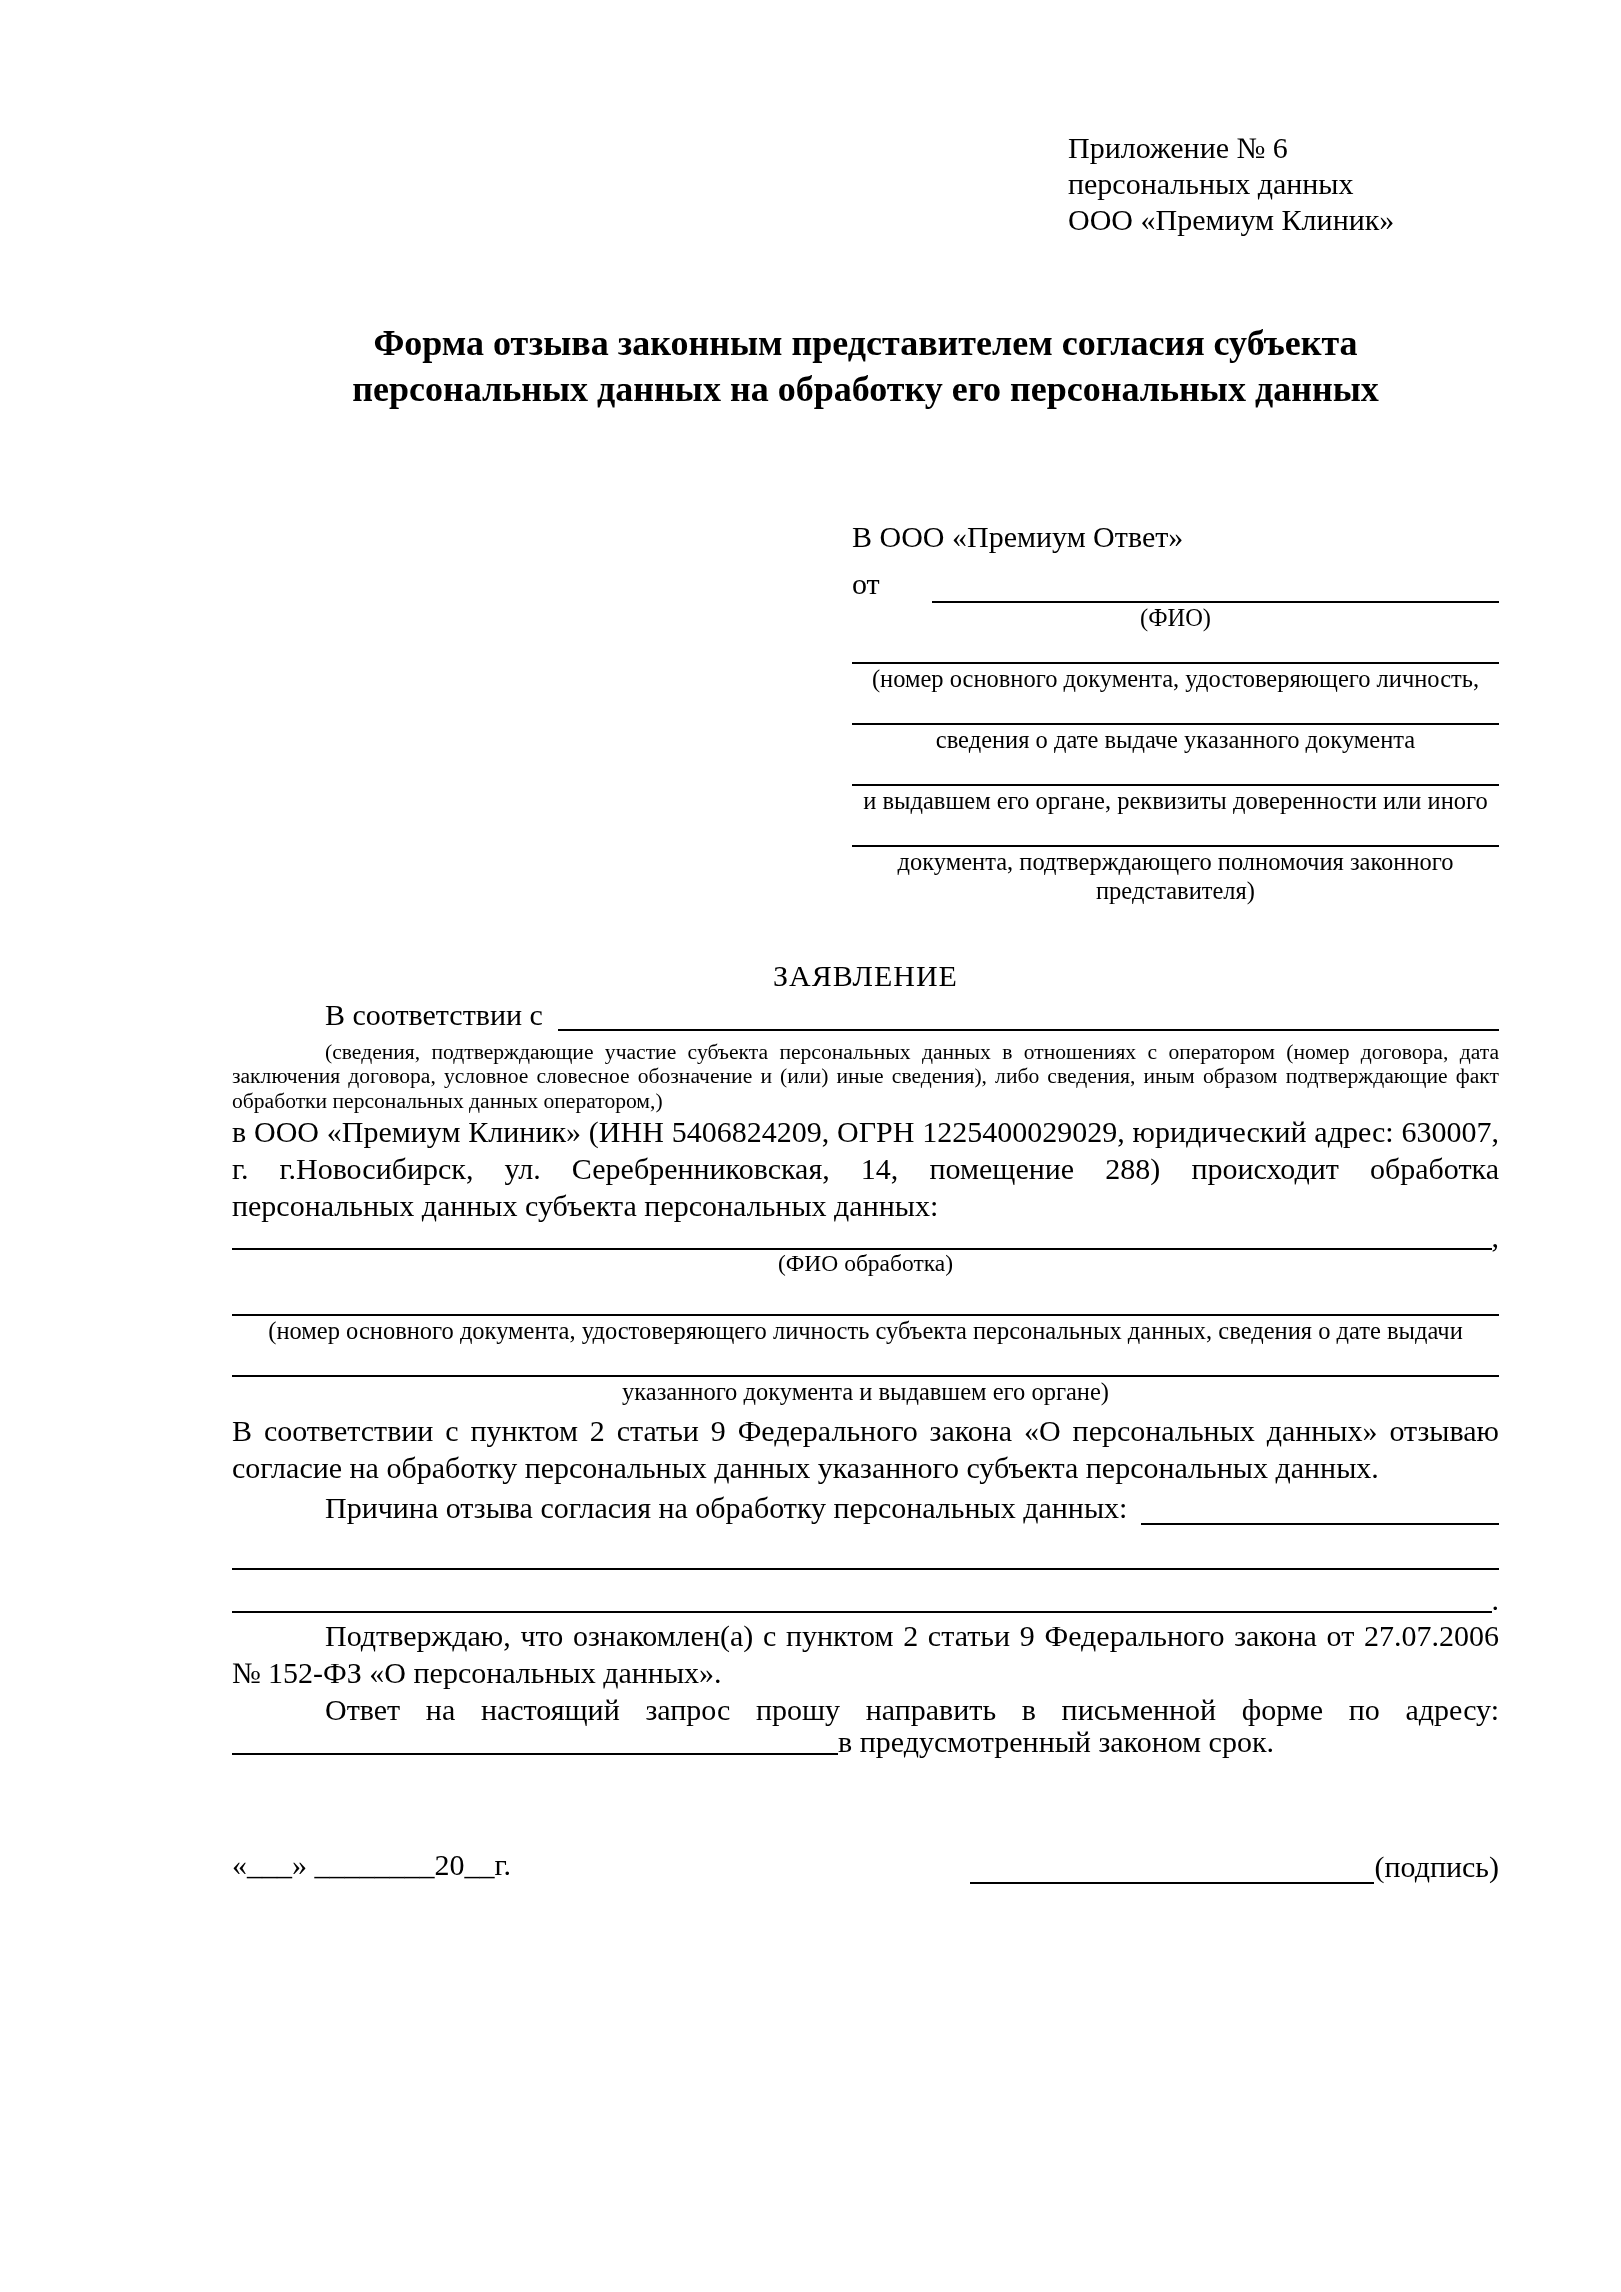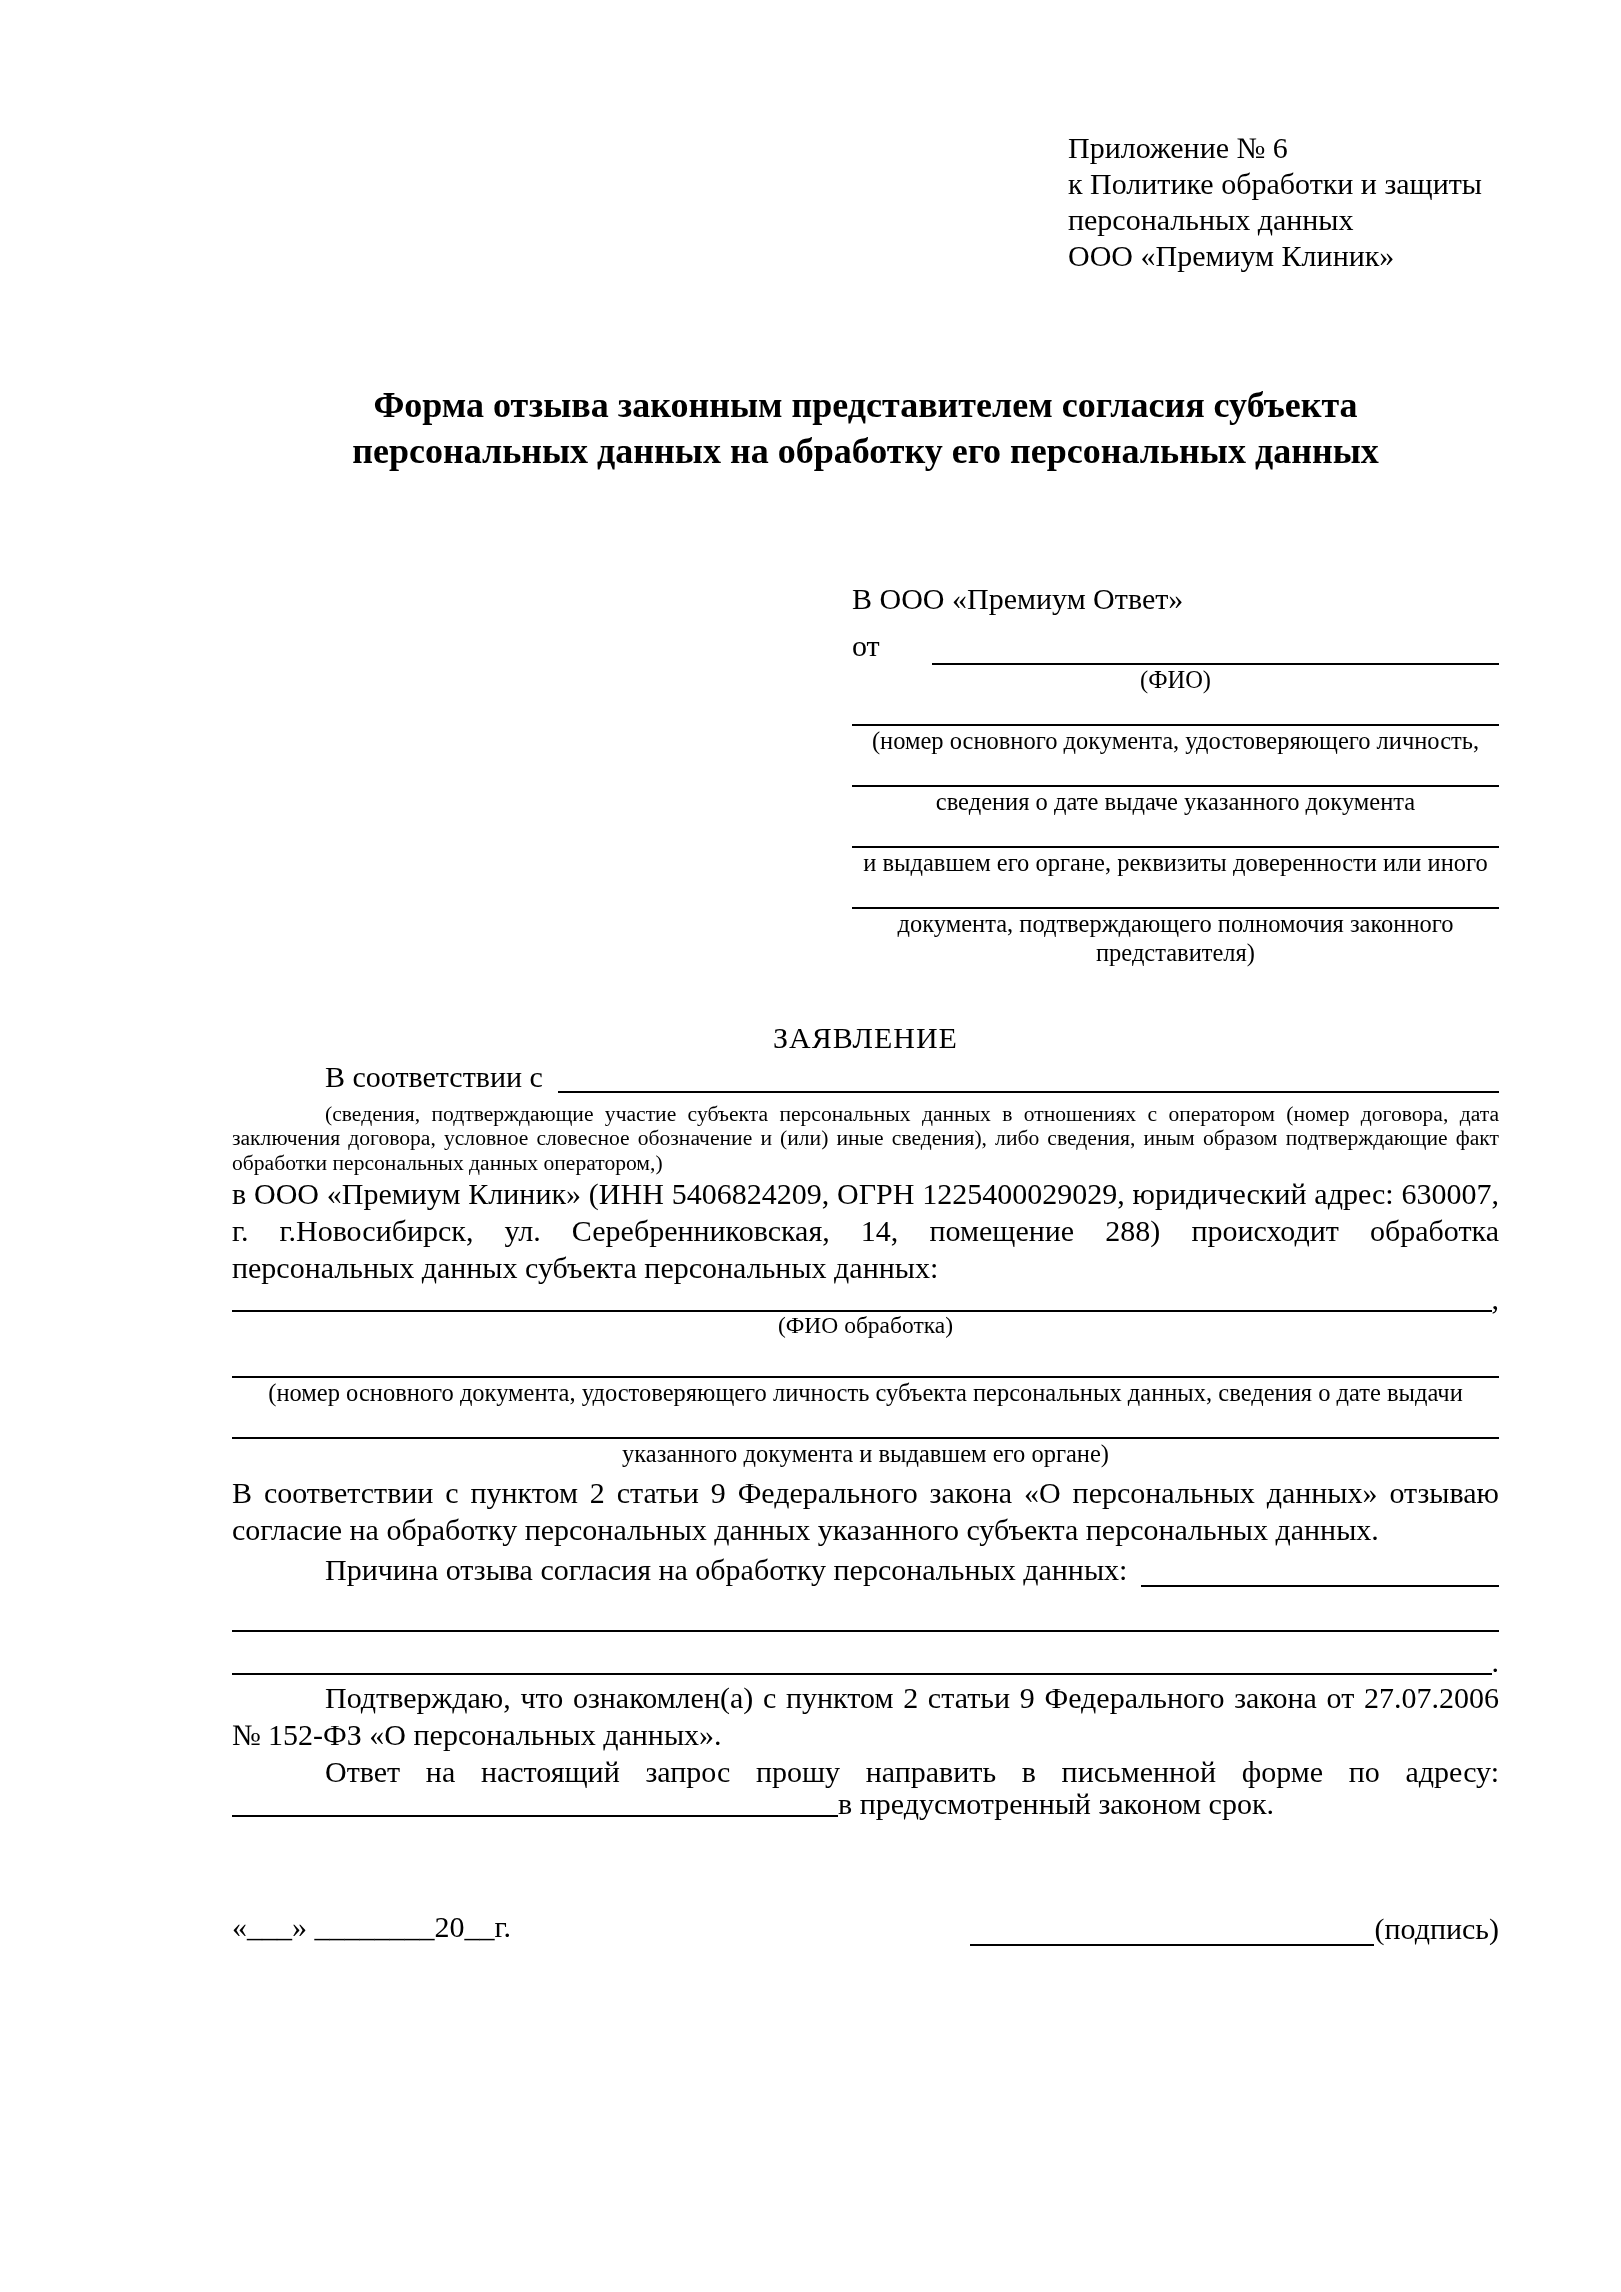--- a/index.html
+++ b/index.html
@@ -12,21 +12,21 @@
   .sheet {
     position: relative;
     width: 1621px; height: 2293px;
     padding: 130px 122px 0 232px;
     background: #fff;
     overflow: hidden;
   }
   
   .appendix { margin-left: 836px; font-size: 30px; line-height: 36px; }
   
-  .title { margin-top: 108px; text-align: center; font-weight: bold; font-size: 36px; line-height: 46px; }
+  .title { margin-top: 82px; text-align: center; font-weight: bold; font-size: 36px; line-height: 46px; }
   
   .addressee { margin-top: 103px; margin-left: 620px; width: 647px; font-size: 30px; }
   .addr-to { line-height: 43px; }
   .addr-from { display: flex; align-items: flex-end; height: 45px; line-height: 39px; gap: 40px; }
   .addr-from .blank { flex: 1 1 auto; margin-left: 11.8px; height: 35px; }
   .blank { border-bottom: 2.9px solid #000; }
   .cap { font-size: 24.5px; line-height: 29px; text-align: center; }
   .field-blank { height: 32px; border-bottom: 2.9px solid #000; }
   
   .heading { margin-top: 51px; text-align: center; font-size: 30px; line-height: 39px; letter-spacing: 1px; }
@@ -59,21 +59,20 @@
   .sign-right .blank { width: 404px; height: 33px; }
   .sign-right .tail { line-height: 35px; text-align: right; }
 </style>
 </head>
 <body>
 
 <div class="sheet">
 
   <div class="appendix">
     <div>Приложение № 6</div>
-    <div>к Политике обработки и защиты</div>
     <div>персональных данных</div>
     <div>ООО «Премиум Клиник»</div>
   </div>
 
   <div class="title">
     <div>Форма отзыва законным представителем согласия субъекта</div>
     <div>персональных данных на обработку его персональных данных</div>
   </div>
 
   <div class="addressee">

